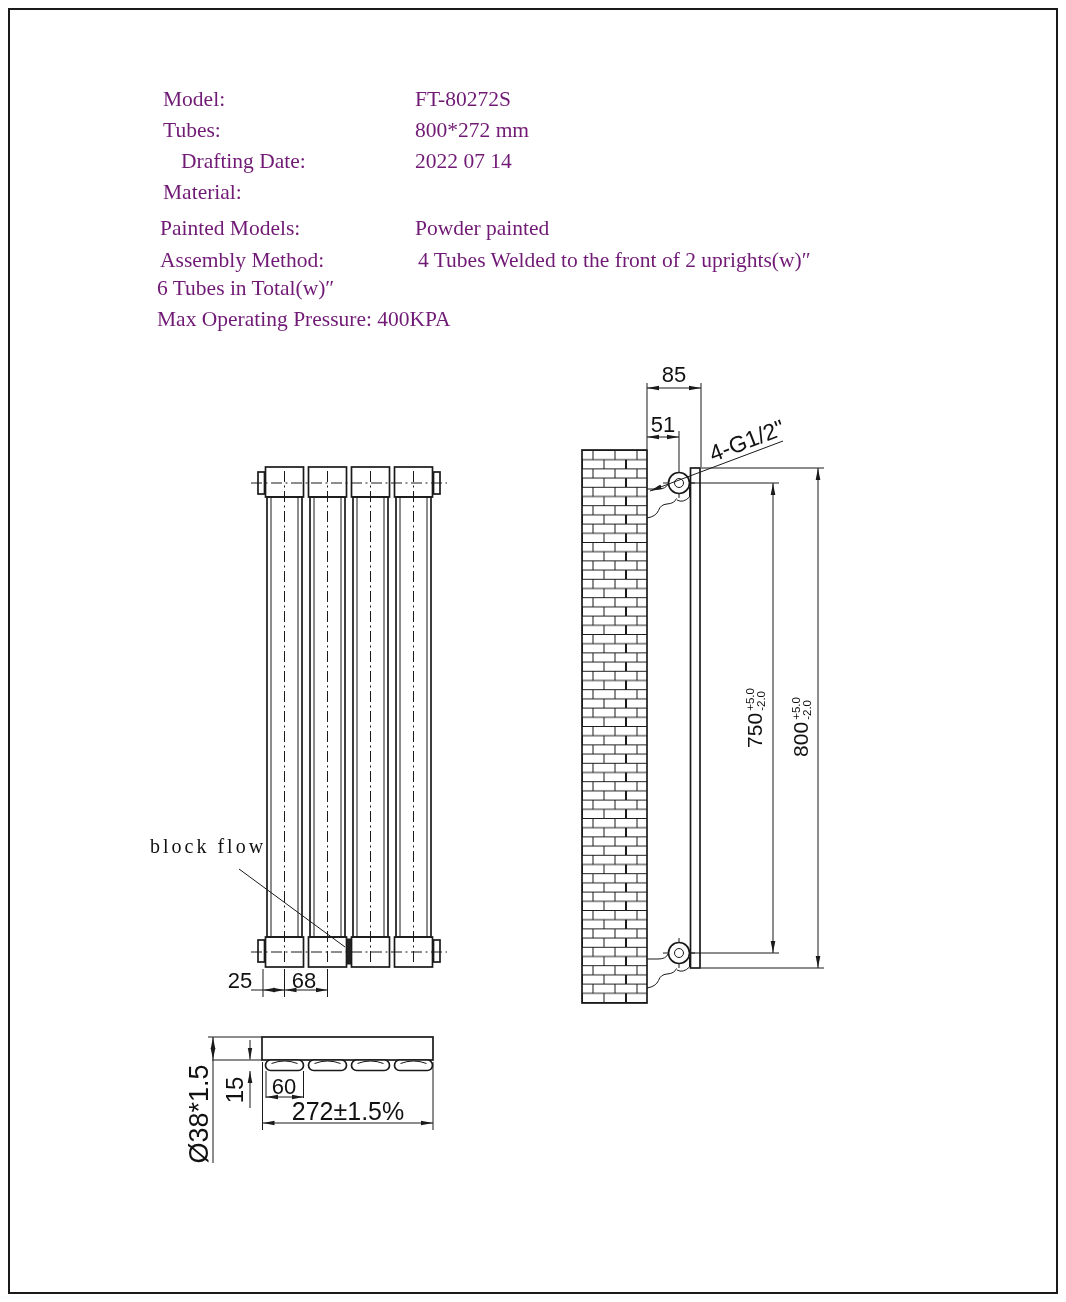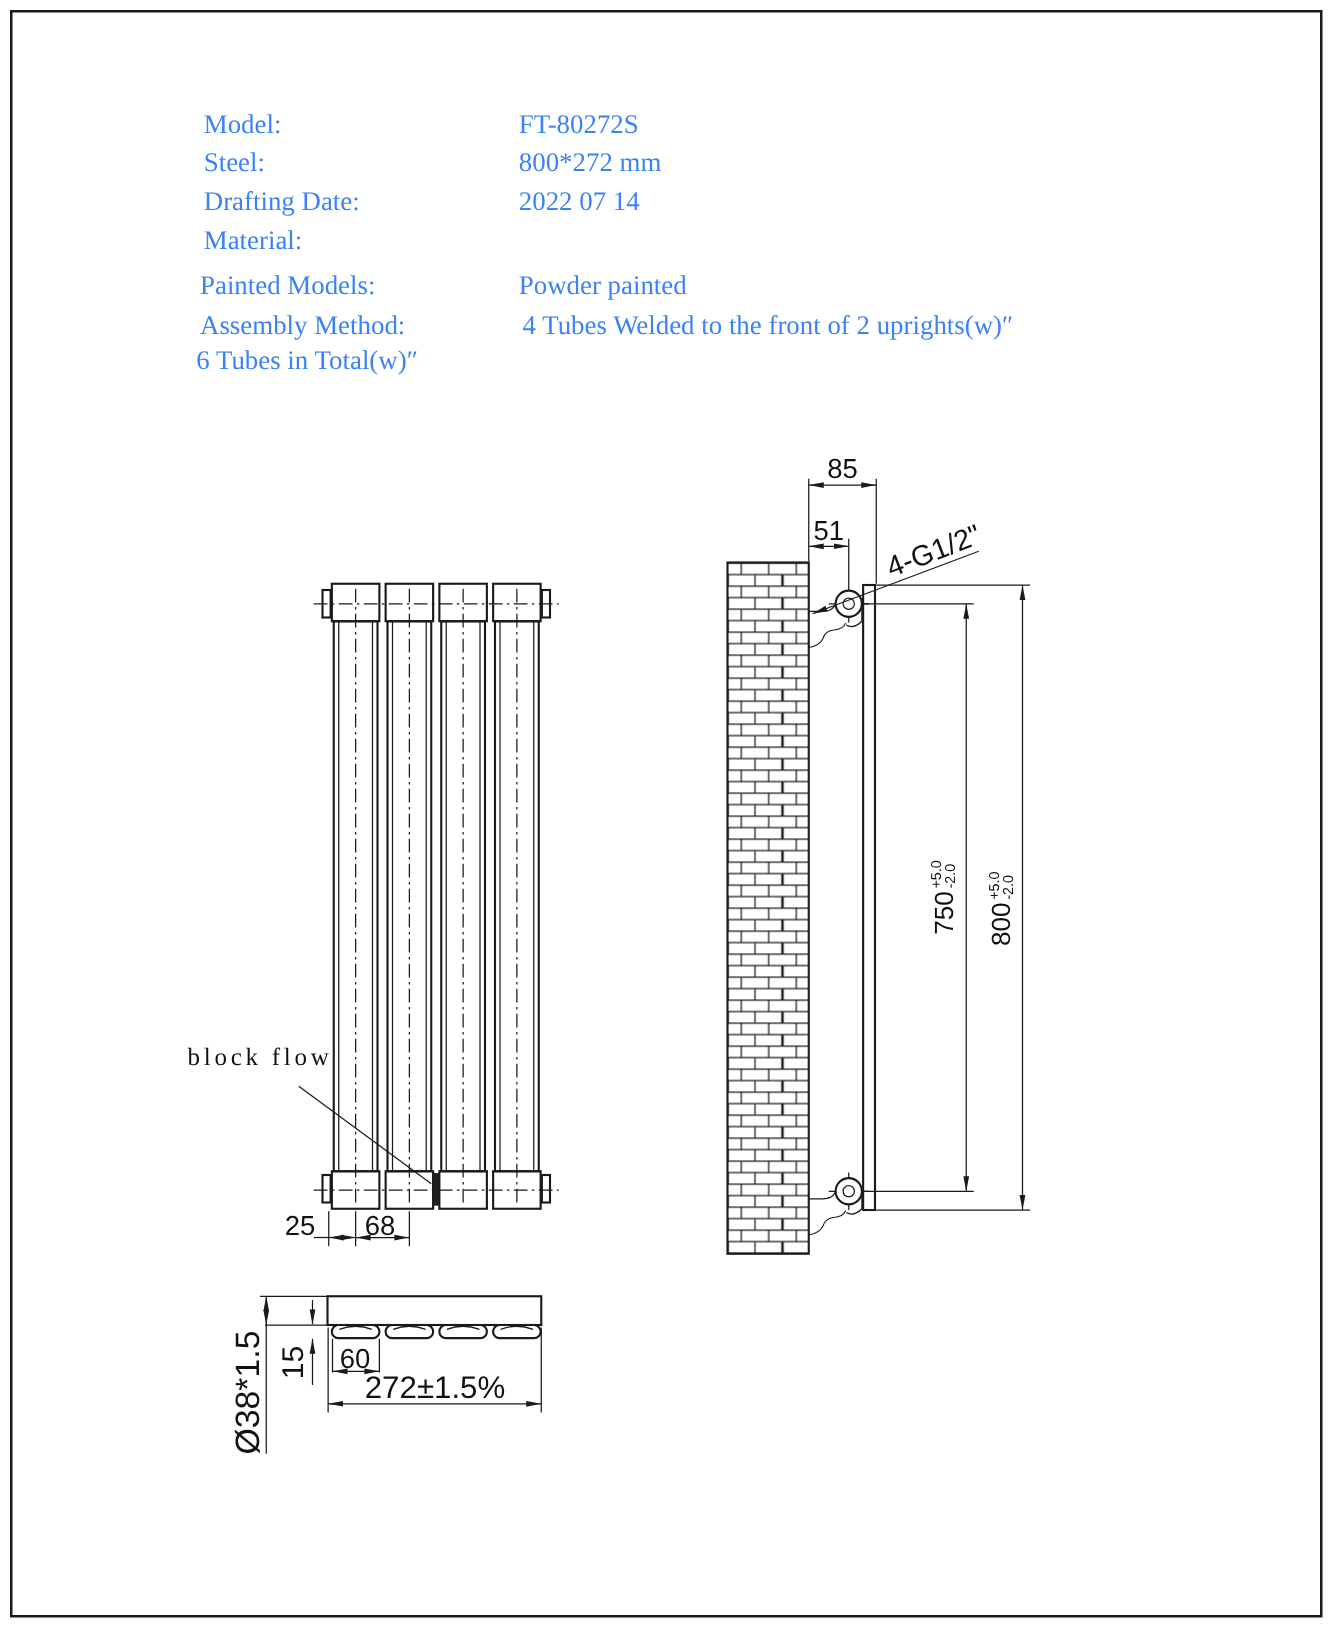--- a/index.html
+++ b/index.html
@@ -1,19 +1,19 @@
 <!DOCTYPE html>
 <html><head>
 <meta charset="utf-8">
 <style>
   html,body{margin:0;padding:0;background:#fff;}
   #sheet{position:relative;width:1066px;height:1302px;background:#fff;overflow:hidden;
          font-family:"Liberation Sans",sans-serif;color:#1a1a1a;}
   #frame{position:absolute;left:8px;top:8px;right:8px;bottom:8px;border:2px solid #1a1a1a;}
-  .hd{position:absolute;font-family:"Liberation Serif",serif;font-size:21.5px;line-height:22px;white-space:pre;color:#3b82f6;}
+  .hd{position:absolute;font-family:"Liberation Serif",serif;font-size:21.5px;line-height:22px;white-space:pre;color:#701a75;}
   .t{position:absolute;font-size:22px;white-space:nowrap;color:#111;}
   .ctr{transform:translate(-50%,-50%);text-align:center;}
   .rot90{transform:translate(-50%,-50%) rotate(-90deg);}
   .tol{display:inline-flex;flex-direction:column;vertical-align:middle;font-size:11.5px;line-height:11.5px;margin-left:2px;font-style:normal;}
   .tol i{font-style:normal;}
   .big{font-size:21px;}
   .serif{font-family:"Liberation Serif",serif;}
   svg{position:absolute;left:0;top:0;}
   .ln{stroke:#1a1a1a;stroke-width:1.7;fill:none;}
   .lnf{stroke:#1a1a1a;stroke-width:1.7;fill:#fff;}
@@ -21,30 +21,31 @@
   .cl{stroke:#1a1a1a;stroke-width:1;fill:none;stroke-dasharray:11 3.5 2 3.5;}
 </style>
 </head>
 <body>
 
 <div id="sheet">
   <div id="frame"></div>
 
   <div class="hd" style="left:163px;top:88px">Model:</div>
   <div class="hd" style="left:415px;top:88px">FT-80272S</div>
-  <div class="hd" style="left:163px;top:119px">Steel:</div>
+  <div class="hd" style="left:163px;top:119px">Tubes:</div>
   <div class="hd" style="left:415px;top:119px">800*272 mm</div>
-  <div class="hd" style="left:163px;top:150px">Drafting Date:</div>
+  <div class="hd" style="left:181px;top:150px">Drafting Date:</div>
   <div class="hd" style="left:415px;top:150px">2022 07 14</div>
   <div class="hd" style="left:163px;top:181px">Material:</div>
   <div class="hd" style="left:160px;top:217px">Painted Models:</div>
   <div class="hd" style="left:415px;top:217px">Powder painted</div>
   <div class="hd" style="left:160px;top:249px">Assembly Method:</div>
   <div class="hd" style="left:418px;top:249px">4 Tubes Welded to the front of 2 uprights(w)″</div>
   <div class="hd" style="left:157px;top:277px">6 Tubes in Total(w)″</div>
+  <div class="hd" style="left:157px;top:308px">Max Operating Pressure: 400KPA</div>
 
   <svg width="1066" height="1302" viewBox="0 0 1066 1302">
     <defs>
       <marker id="ar" markerWidth="12" markerHeight="6" refX="12" refY="3" orient="auto-start-reverse" markerUnits="userSpaceOnUse">
         <path d="M12 3 L0 0.7 L0 5.3 Z" fill="#1a1a1a"></path>
       </marker>
       <pattern id="brick" width="44" height="18.4" patternUnits="userSpaceOnUse" x="582" y="450">
         <path d="M0 0.5 H44 M0 9.7 H44 M11 0.5 V9.7 M33 0.5 V9.7 M22 9.7 V18.4 M0.5 9.7 V18.4 M43.5 9.7 V18.4" stroke="#1a1a1a" stroke-width="1" fill="none"></path>
       </pattern>
     </defs>

